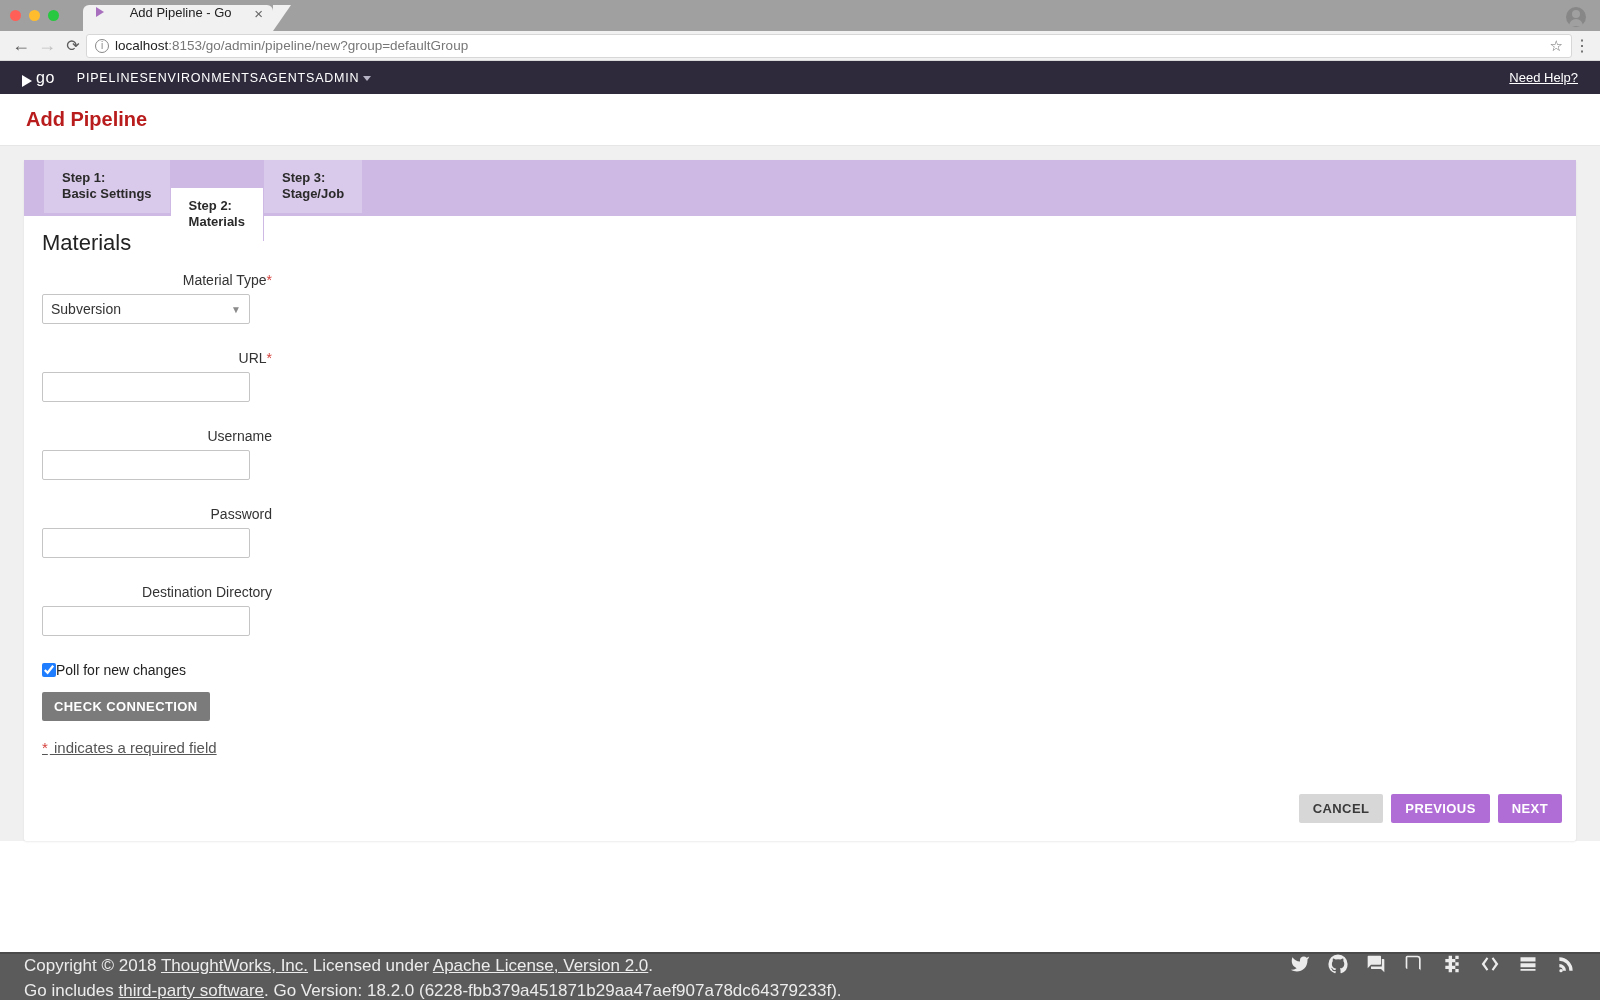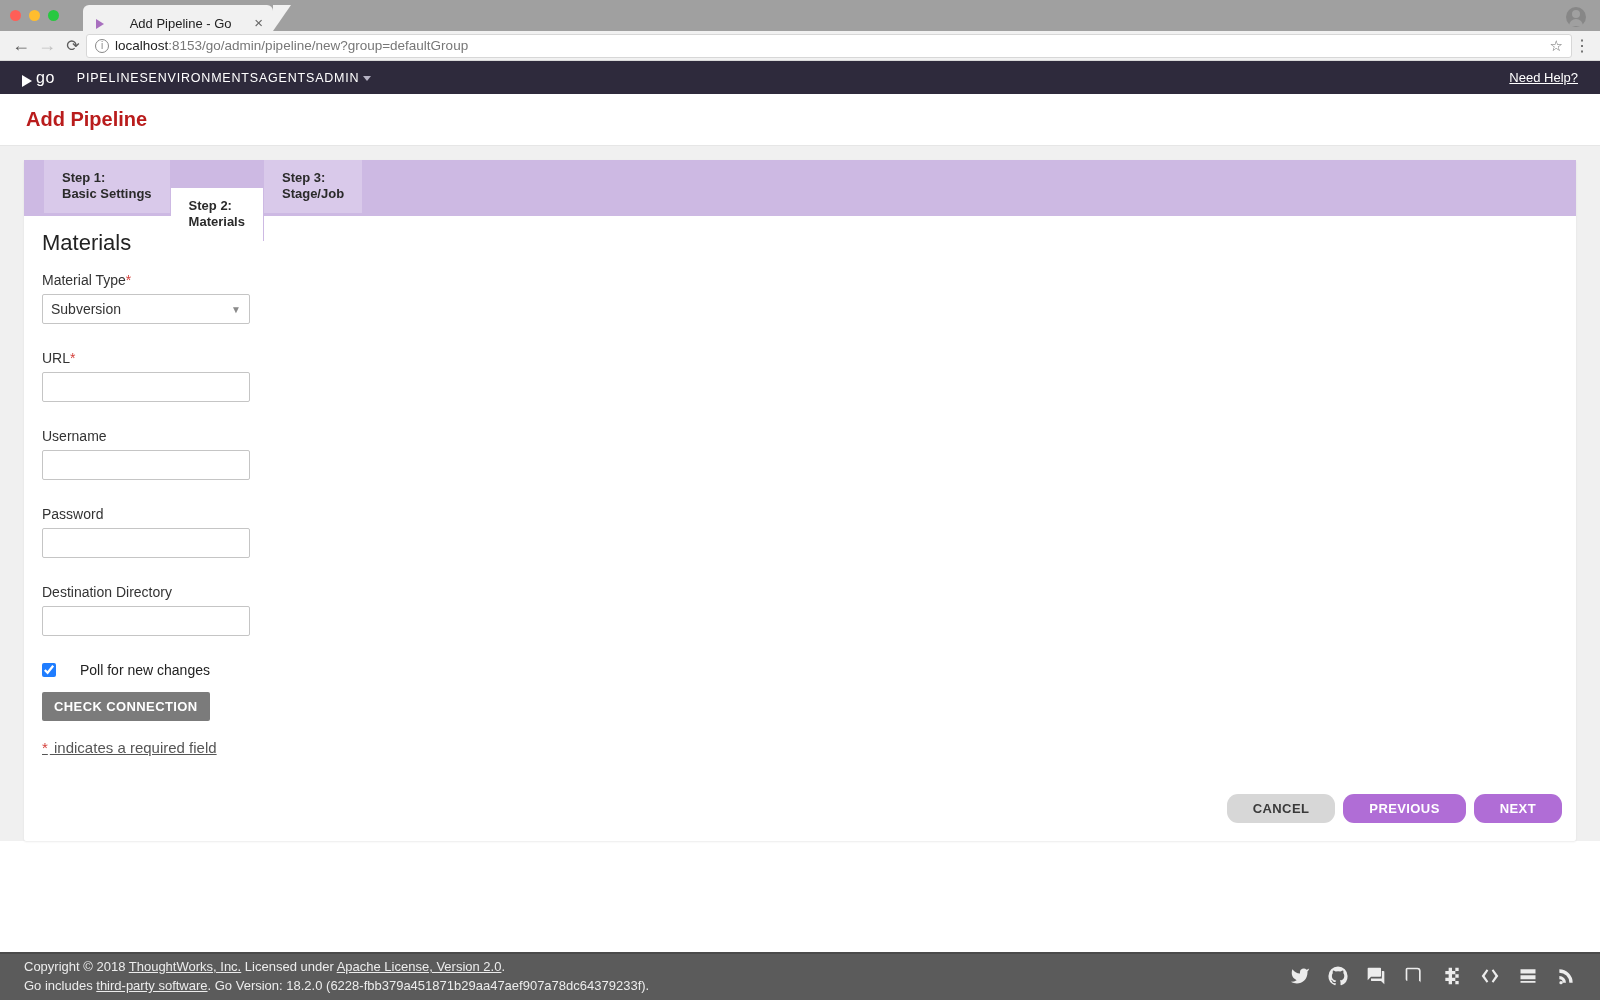--- a/index.html
+++ b/index.html
@@ -3,21 +3,21 @@
 <meta charset="utf-8">
 <style>
   * { box-sizing: border-box; margin: 0; padding: 0; }
   html, body { width: 1600px; height: 1000px; font-family: "Helvetica Neue", Helvetica, Arial, sans-serif; color: #222; background:#fff;}
   
   .chrome-top { background:#a0a0a0; height:31px; display:flex; align-items:flex-end;}
   .traffic { display:flex; gap:8px; padding:0 10px 10px 10px;}
   .traffic span{width:11px;height:11px;border-radius:50%;}
   .dot-red{background:#ff5f57;} .dot-yel{background:#ffbd2e;} .dot-grn{background:#28c840;}
   .tab {background:#f1f1f1;border-top-left-radius:6px;border-top-right-radius:6px;
-        height:26px; margin-left:14px; display:flex; align-items:flex-end; padding:0 10px 0 10px; font-size:13px;
+        height:26px; margin-left:14px; display:flex; align-items:flex-start; padding:0 10px 0 10px; font-size:13px;
         position:relative; width:190px; justify-content:space-between;}
   .tab .favicon{width:14px;height:14px;border-radius:2px;display:inline-flex;align-items:center;justify-content:center;}
   .tab .favtri{width:0;height:0;border-left:8px solid #a86fbf;border-top:5px solid transparent;border-bottom:5px solid transparent;}
   .tab .close{color:#666;font-size:15px;}
   .tab-after{width:0;height:0;border-bottom:26px solid #a0a0a0;border-left:18px solid #f1f1f1;}
   .chrome-right{margin-left:auto;padding:6px 14px 0 0;}
   .profile-icon{width:20px;height:20px;border-radius:50%;background:#878787;display:inline-block;position:relative;}
   .profile-icon::before{content:"";position:absolute;top:3px;left:6px;width:8px;height:8px;border-radius:50%;background:#a0a0a0;}
   .profile-icon::after{content:"";position:absolute;bottom:1px;left:3px;width:14px;height:7px;border-radius:7px 7px 0 0;background:#a0a0a0;}
 
@@ -56,47 +56,47 @@
            border-right:1px solid #cdb9e3;display:flex;flex-direction:column;justify-content:center;}
   .wiz-tab.first{margin-left:20px;}
   .wiz-tab.active{background:#fff;margin-top:28px;}
   .wiz-tab .ln1{font-weight:700;}
   .wiz-tab .ln2{font-weight:700;}
 
   .wiz-body{padding:14px 18px 26px 18px;}
   .wiz-body h2{font-size:22px;font-weight:500;color:#222;margin-bottom:16px;}
 
   .fgroup{margin-bottom:26px;max-width:230px;}
-  .fgroup label{display:block;font-size:14px;color:#333;margin-bottom:6px;}
+  .fgroup label{display:block;font-size:14px;color:#333;margin-bottom:6px;text-align:right;}
   .req{color:#d43f3a;}
   .select-wrap{position:relative;}
   .select-wrap select, .select-wrap .fake-select,
   .fgroup input[type=text], .fgroup input[type=password]{
      width:208px;height:30px;border:1px solid #c5c5c5;border-radius:2px;background:#fff;
      font-size:14px;padding:0 8px;color:#333;}
   .fake-select{display:flex;align-items:center;justify-content:space-between;cursor:pointer;}
   .fake-select .tri{color:#8a8a8a;font-size:10px;}
 
-  .check-row{display:flex;align-items:center;gap:24px;margin-bottom:14px;font-size:14px;}
+  .check-row{display:flex;align-items:center;gap:0;margin-bottom:14px;font-size:14px;}
   .check-row input{accent-color:#1f7dff;width:14px;height:14px;}
 
   .btn-grey{background:#7b7b7b;color:#fff;border:none;padding:7px 12px;font-size:13px;
             letter-spacing:.4px;border-radius:2px;cursor:pointer;font-weight:600;}
 
   .req-note{font-size:15px;color:#555;margin-top:18px;text-decoration:underline;}
   .req-note .req{margin-right:2px;}
 
   .wiz-footer{display:flex;justify-content:flex-end;gap:8px;padding:12px 14px 18px;}
-  .btn{border:none;padding:7px 26px;font-size:13px;font-weight:700;letter-spacing:.4px;border-radius:11px;cursor:pointer;}
+  .btn{border:none;padding:7px 14px;font-size:13px;font-weight:700;letter-spacing:.4px;border-radius:2px;cursor:pointer;}
   .btn-muted{background:#d7d7d7;color:#3a3a3a;}
   .btn-purple{background:#b06dd6;color:#fff;}
 
   
   .app-footer{position:fixed;left:0;bottom:0;width:1600px;height:48px;background:#5b5b5b;color:#ececec;border-top:2px solid #4a4a4a;
-              display:flex;align-items:center;padding:0 24px;font-size:13px;}
+              display:flex;align-items:flex-start;padding:0 24px;font-size:17px;}
   .app-footer a{color:#ececec;text-decoration:underline;}
   .foot-text{line-height:1.45;}
   .foot-icons{margin-left:auto;display:flex;gap:18px;align-items:center;}
   .foot-icons svg{width:20px;height:20px;fill:#ececec;}
 </style>
 </head>
 <body>
 
 <div class="chrome-top">
   <div class="traffic">

